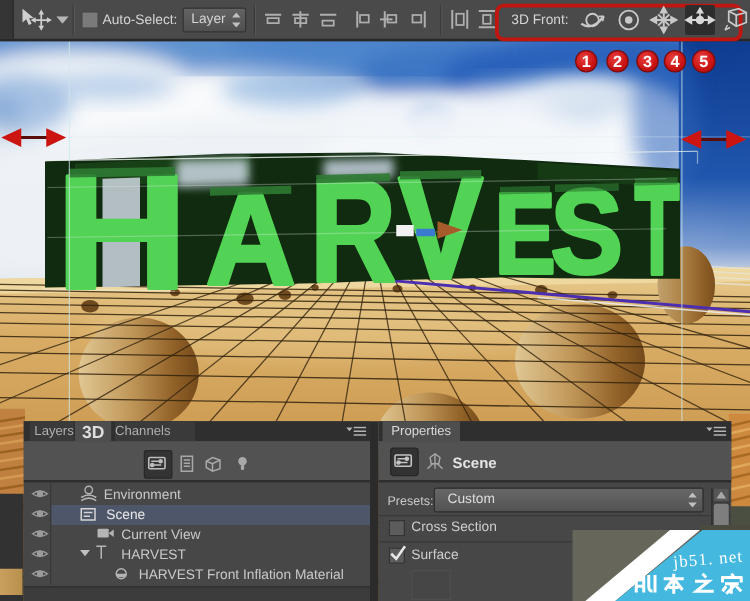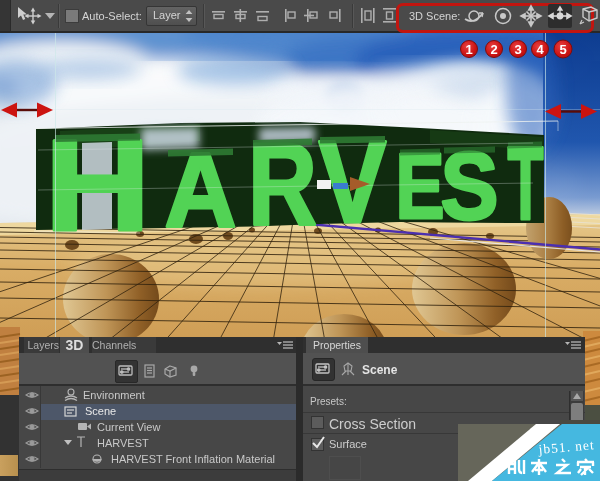--- a/index.html
+++ b/index.html
@@ -324,21 +324,21 @@
         <rect x="1" y="1" width="1.6" height="15"></rect>
           <rect x="13" y="1" width="1.6" height="15"></rect>
           <rect x="5" y="4" width="6" height="9" fill="none" stroke="#aeaeae" stroke-width="1.4"></rect>
         <rect x="23" y="1" width="13" height="1.6"></rect>
           <rect x="23" y="14" width="13" height="1.6"></rect>
           <rect x="26.5" y="5" width="6" height="7" fill="none" stroke="#aeaeae" stroke-width="1.4"></rect>
       </g>
     </svg>
 
     <div class="abs" style="left:396px;top:3px;width:192px;height:24px;border:3px solid #c2150f;border-radius:7px;"></div>
-    <div class="abs tbtxt" style="left:409px;top:10px;">3D Scene:</div>
+    <div class="abs tbtxt" style="left:409px;top:10px;">3D Front:</div>
 
     <svg class="abs" style="left:463px;top:4px;" width="137px" height="24" viewBox="0 0 137 24">
 
       <g stroke="#c8c8c8" fill="none" stroke-width="1.5">
         <circle cx="11" cy="12" r="5"></circle>
         <path d="M2,15 Q11,21 20,9" stroke-width="1.8"></path>
         <path d="M20,9 l-4,0 M20,9 l-1,4" stroke-width="1.4"></path>
       </g>
 
       <g stroke="#c8c8c8" fill="none" stroke-width="1.5">
@@ -507,24 +507,31 @@
         <line x1="33" y1="1" x2="33" y2="9"></line>
           <line x1="27" y1="13" x2="31" y2="9"></line>
           <line x1="39" y1="13" x2="35" y2="9"></line>
           <line x1="33" y1="9" x2="33" y2="13"></line>
       </g>
     </svg>
     <div class="abs" style="left:59px;top:26px;color:#e4e4e4;font-size:12px;font-weight:bold;">Scene</div>
     <div class="abs" style="left:0;top:47px;width:282px;height:2px;background:#2e2e2e;"></div>
 
     <div class="abs" style="left:7px;top:59px;color:#c8c8c8;font-size:10px;">Presets:</div>
+    <div class="abs" style="left:44px;top:53px;width:214px;height:18px;background:linear-gradient(#676767,#535353);border:1px solid #2f2f2f;border-radius:2px;">
+      <div class="abs" style="left:10px;top:2px;color:#dddddd;font-size:11px;">Custom</div>
+      <svg class="abs" style="right:4px;top:3px;" width="8" height="12" viewBox="0 0 8 12">
+        <polygon points="4,0 7.4,4 0.6,4" fill="#c0c0c0"></polygon>
+          <polygon points="4,12 7.4,8 0.6,8" fill="#c0c0c0"></polygon>
+      </svg>
+    </div>
     <div class="abs" style="left:0;top:75px;width:282px;height:1px;background:#383838;"></div>
 
     <div class="abs" style="left:8px;top:79px;width:11px;height:11px;background:#5c5c5c;border:1px solid #333333;"></div>
-    <div class="abs" style="left:26px;top:79px;color:#cdcdcd;font-size:14px;">Cross Section</div>
+    <div class="abs" style="left:26px;top:79px;color:#cdcdcd;font-size:11px;">Cross Section</div>
     <div class="abs" style="left:0;top:96px;width:282px;height:1px;background:#383838;"></div>
 
     <div class="abs" style="left:8px;top:101px;width:11px;height:11px;background:#5c5c5c;border:1px solid #333333;"></div>
     <svg class="abs" style="left:8px;top:98px;" width="16" height="16" viewBox="0 0 16 16">
         <polyline points="2,8 6,12 13,2" stroke="#e8e8e8" stroke-width="2" fill="none"></polyline>
       </svg>
     <div class="abs" style="left:26px;top:101px;color:#cdcdcd;font-size:11px;">Surface</div>
     <div class="abs" style="left:26px;top:119px;width:30px;height:22px;border:1px solid #4e4e4e;background:#464646;"></div>
 
     <div class="abs" style="left:266px;top:54px;width:14px;height:73px;background:#3c3c3c;border-left:1px solid #2e2e2e;">

